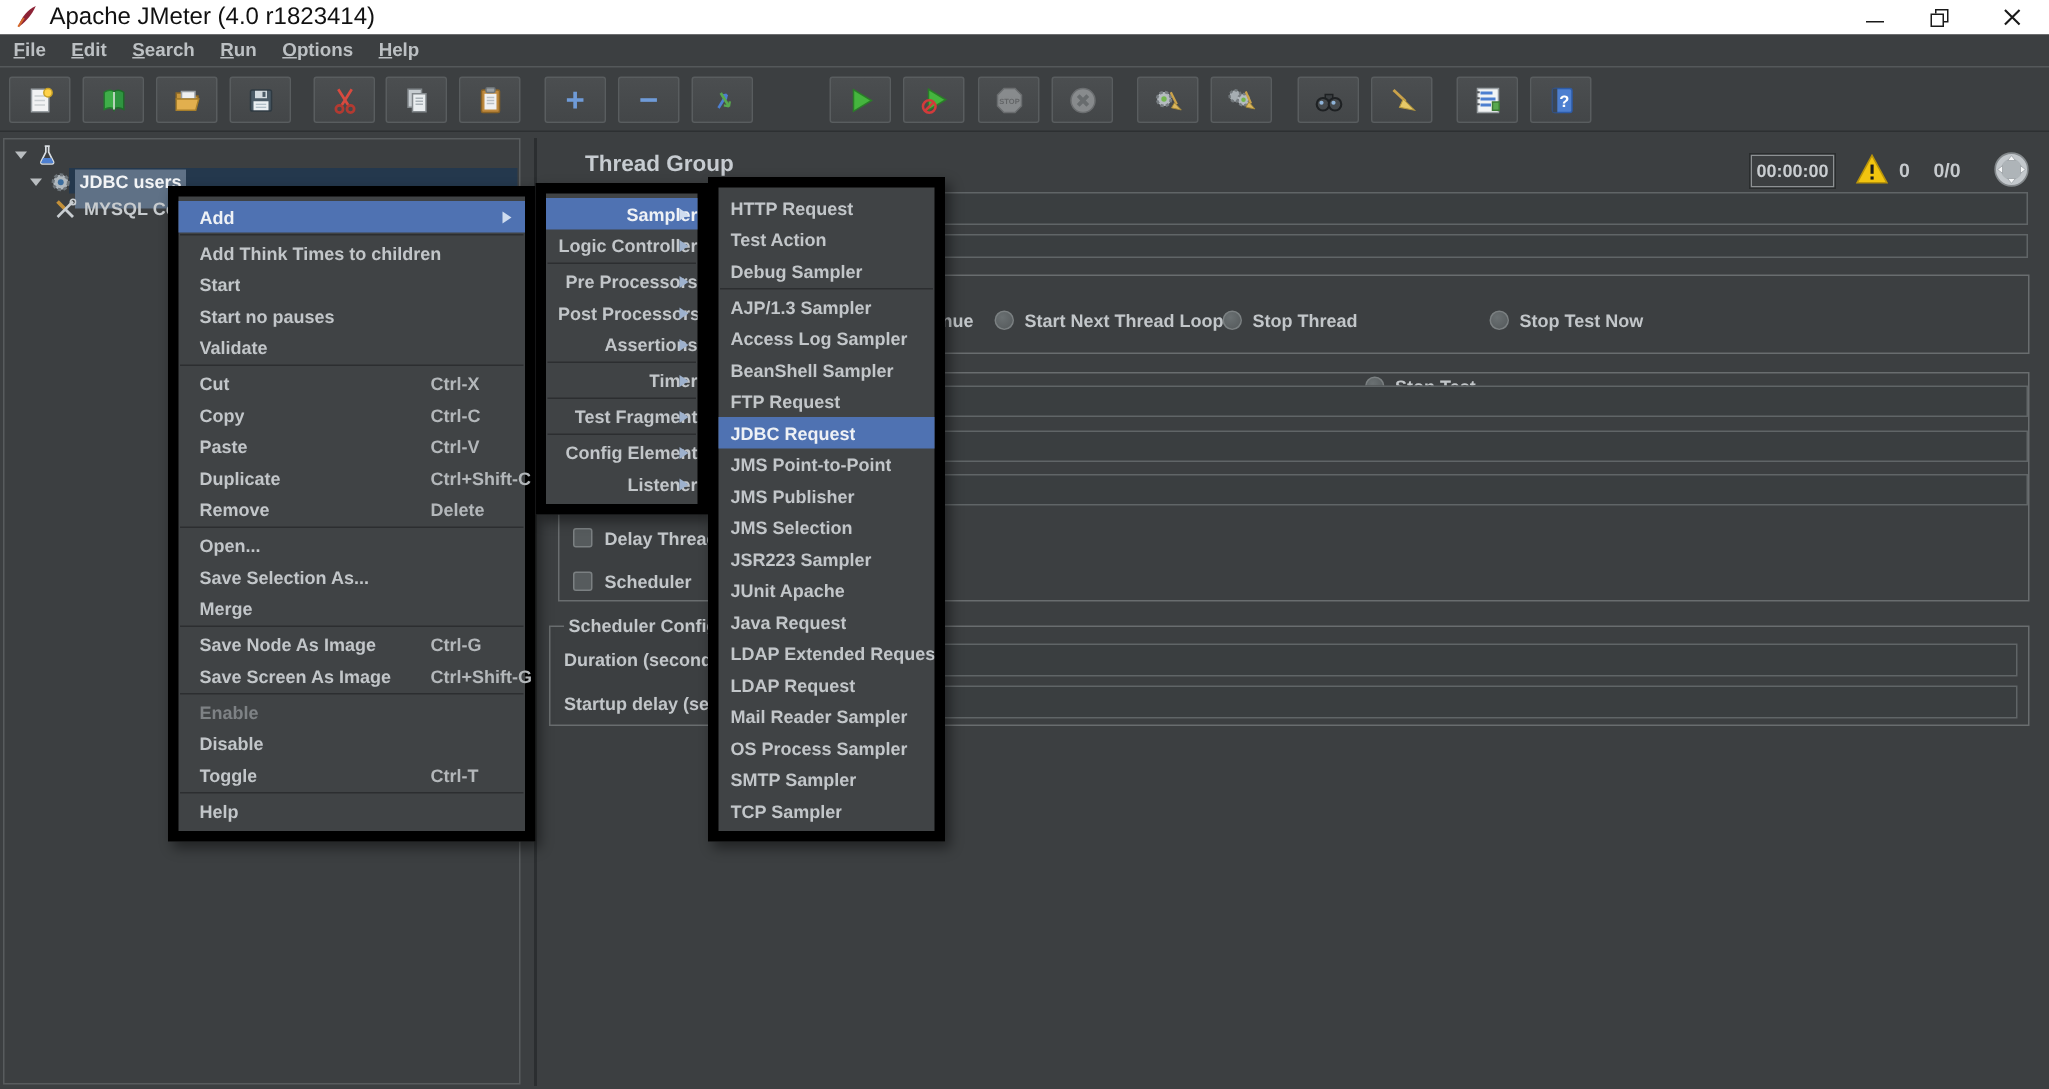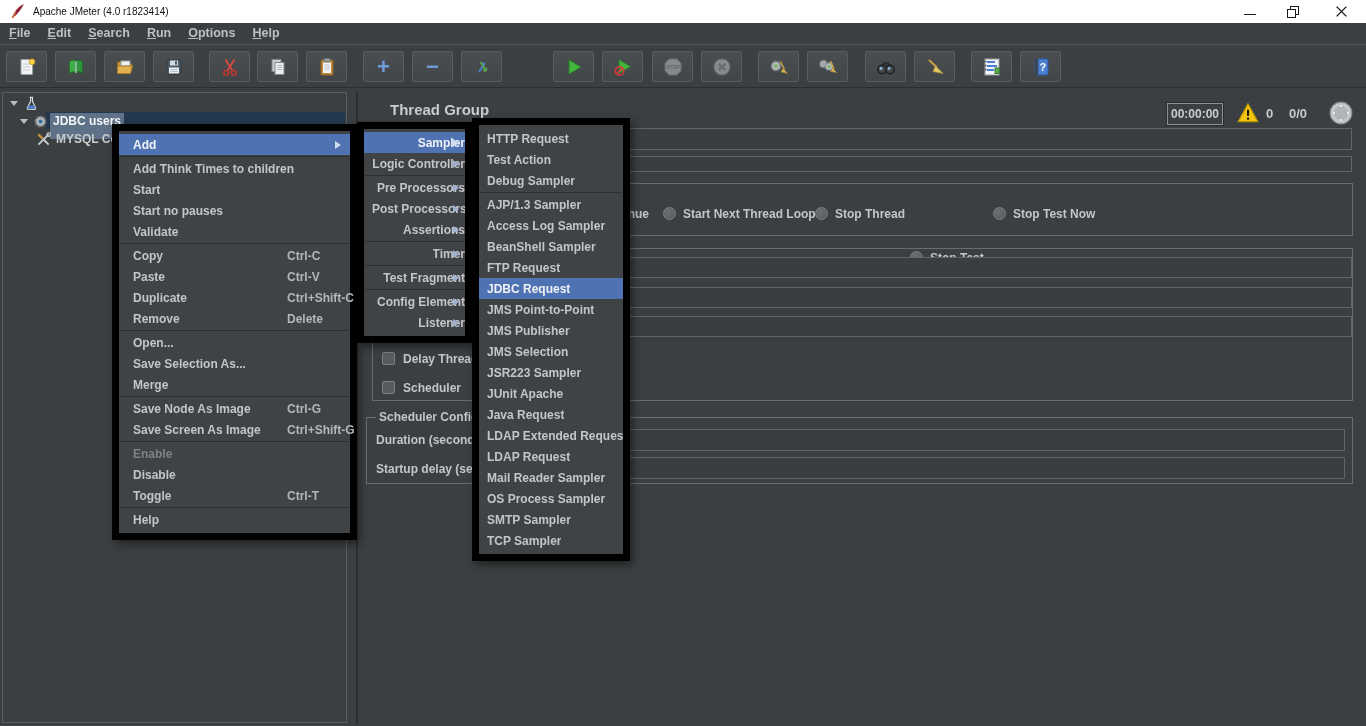--- a/index.html
+++ b/index.html
@@ -1,21 +1,21 @@
 <!DOCTYPE html>
 <html><head>
 <meta charset="utf-8">
 <style>
   html,body{margin:0;padding:0;background:#222;}
   .stage{position:relative;width:1366px;height:726px;background:#3c3f41;overflow:hidden;
          font-family:"Liberation Sans",sans-serif;}
   
   .titlebar{position:absolute;left:0;top:0;width:1366px;height:23px;background:#ffffff;}
   .tb-logo{position:absolute;left:9px;top:3px;width:17px;height:17px;}
-  .tb-title{position:absolute;left:33px;top:0;height:15px;line-height:23px;font-size:10px;color:#111;}
+  .tb-title{position:absolute;left:33px;top:0;height:15px;line-height:23px;font-size:16px;color:#111;}
   .wc{position:absolute;top:0;width:30px;height:23px;display:flex;align-items:center;justify-content:center;cursor:default;}
   .wc-min-glyph{width:12px;border-bottom:1.6px solid #1a1a1a;margin-top:6px;}
   .wc-restore-glyph{position:relative;width:11px;height:11px;}
   .wc-restore-glyph .r2{position:absolute;left:3px;top:0;width:7px;height:7px;border:1.2px solid #1a1a1a;background:#fff;}
   .wc-restore-glyph .r1{position:absolute;left:0;top:3px;width:7px;height:7px;border:1.2px solid #1a1a1a;background:#fff;}
   
   .menubar{position:absolute;left:0;top:23px;width:1366px;height:22px;background:#3c3f41;border-bottom:1px solid #54585a;box-sizing:border-box;}
   .mb-item{display:inline-block;height:21px;line-height:21px;padding:0 8px;margin-left:1px;font-size:12.5px;font-weight:bold;color:#bcc0c3;}
   .mb-item u{text-decoration:underline;}
   
@@ -387,20 +387,24 @@
         <span class="lbl">Start</span>
       </div>
       <div class="mi">
         <span class="lbl">Start no pauses</span>
       </div>
       <div class="mi">
         <span class="lbl">Validate</span>
       </div>
       <div class="sep"></div>
       <div class="mi">
+        <span class="lbl">Cut</span>
+        <span class="sc">Ctrl-X</span>
+      </div>
+      <div class="mi">
         <span class="lbl">Copy</span>
         <span class="sc">Ctrl-C</span>
       </div>
       <div class="mi">
         <span class="lbl">Paste</span>
         <span class="sc">Ctrl-V</span>
       </div>
       <div class="mi">
         <span class="lbl">Duplicate</span>
         <span class="sc">Ctrl+Shift-C</span>

